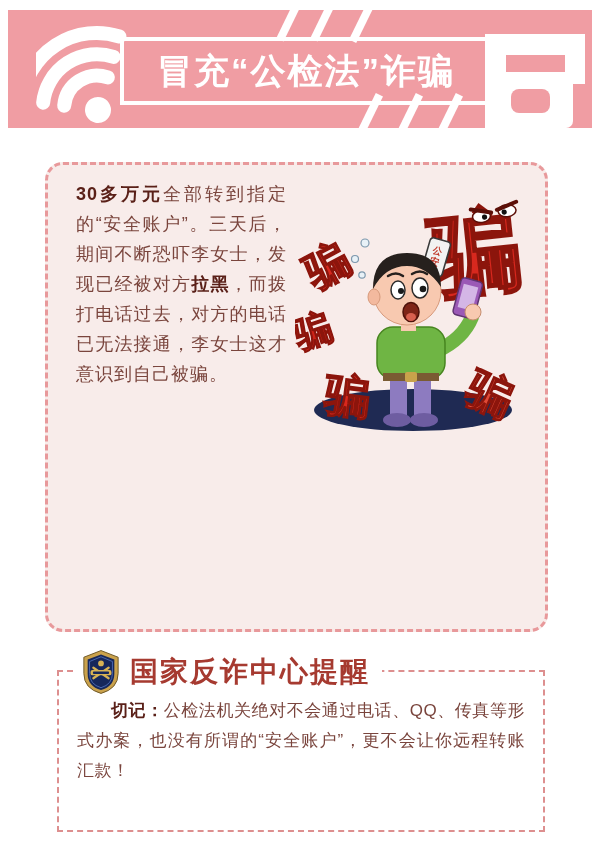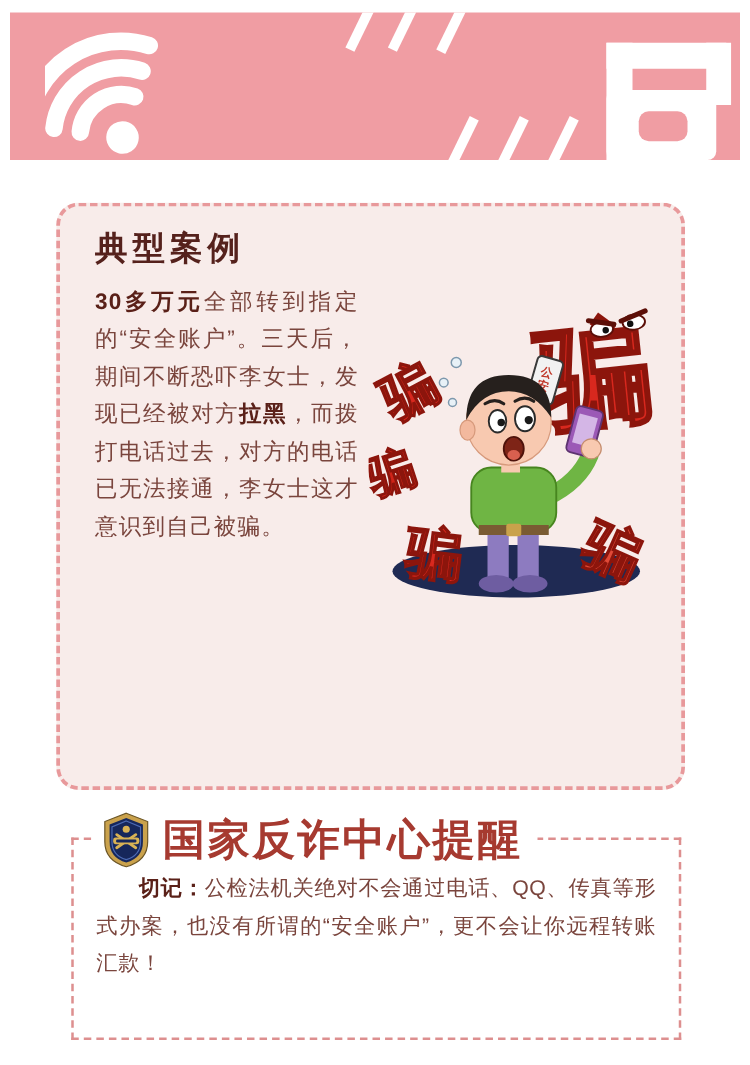--- a/index.html
+++ b/index.html
@@ -34,21 +34,21 @@
   .indent { text-indent:2em; }
   .segb { font-weight:900; color:#5a2018; }
   .segbu { font-weight:900; color:#5a2018; }
   .illus { float:right; width:240px; height:252px; margin:2px -14px 0 8px; }
 
   
   .reminder { position:relative; margin:38px 55px 0 57px;
     border:2px dashed #dd8f8f; padding:24px 18px 10px 18px; min-height:162px; }
   .reminder-head { position:absolute; top:-23px; left:14px; background:#ffffff;
     padding:0 12px 0 8px; display:flex; align-items:center; gap:9px; }
-  .reminder-title { font-size:34px; font-weight:900; color:#a63a30; letter-spacing:2px;
+  .reminder-title { font-size:28px; font-weight:900; color:#a63a30; letter-spacing:2px;
     white-space:nowrap; }
   .reminder p { font-size:17px; line-height:30px; color:#7a453d;
     text-align:justify; letter-spacing:0.5px; }
 </style>
 </head>
 <body>
 
 <div class="banner">
   <svg class="wifi" width="124" height="112" viewBox="0 0 124 112">
     <g transform="rotate(-33 62 88)" stroke="#ffffff" stroke-width="14" fill="none" stroke-linecap="round">
@@ -59,32 +59,34 @@
     <circle cx="62" cy="88" r="13" fill="#ffffff" transform="rotate(-33 62 88)"></circle>
   </svg>
 
   <span class="stripe st1"></span>
   <span class="stripe st2"></span>
   <span class="stripe st3"></span>
   <span class="stripe sb1"></span>
   <span class="stripe sb2"></span>
   <span class="stripe sb3"></span>
 
+  <div class="title-box">
+    <span>冒充“公检法”诈骗</span>
+  </div>
 
   <svg class="six" width="100" height="94" viewBox="0 0 100 94">
     <rect x="0" y="0" width="96" height="21" fill="#ffffff"></rect>
     <rect x="0" y="0" width="21" height="94" fill="#ffffff"></rect>
     <rect x="80" y="0" width="20" height="50" fill="#ffffff"></rect>
     <rect x="0" y="38" width="88" height="56" rx="7" fill="#ffffff"></rect>
     <rect x="26" y="55" width="39" height="24" rx="8" fill="#f09da3"></rect>
   </svg>
 </div>
 
 <div class="case-box">
-  <div class="case-heading">典型案例</div>
 
   <div class="case-text">
 
     <p>
       
       <svg class="illus" viewBox="0 0 240 252">
 
         <ellipse cx="118" cy="229" rx="99" ry="21" fill="#1f2a53"></ellipse>
 
         <g transform="translate(20,108) rotate(-28)">

